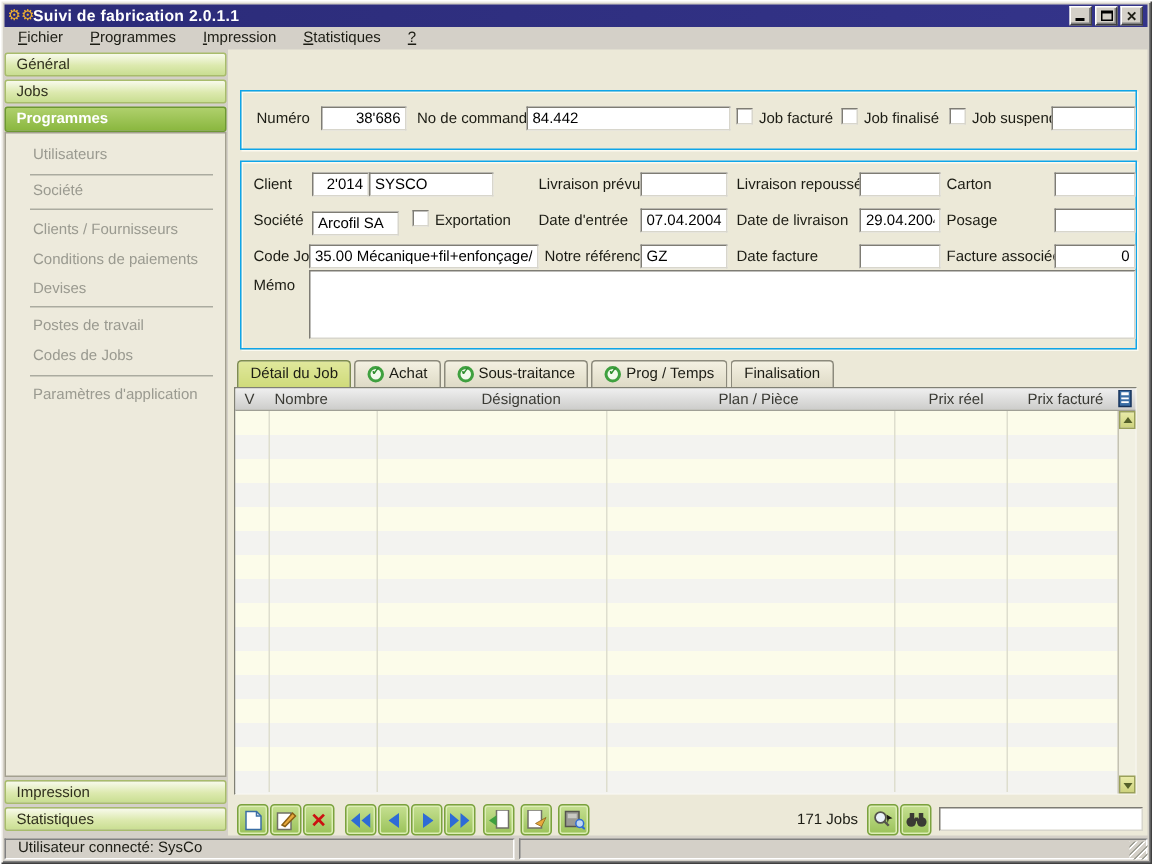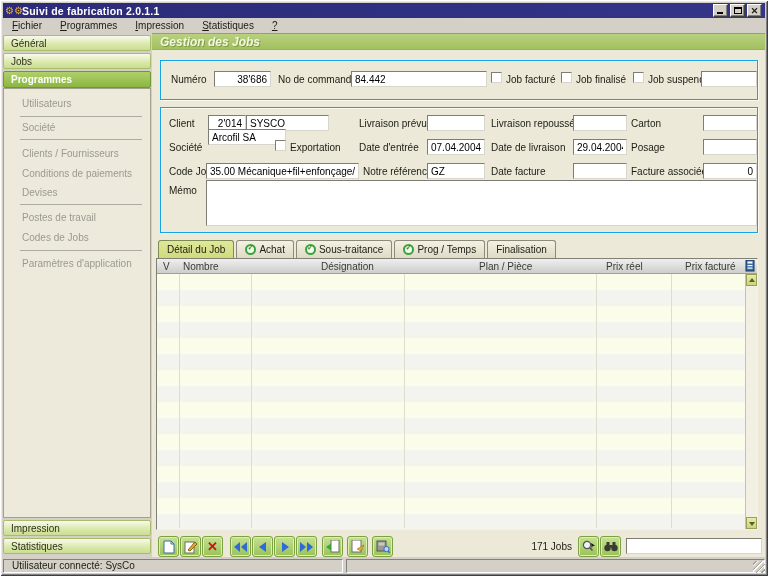--- a/index.html
+++ b/index.html
@@ -134,21 +134,20 @@
     <span class="side-item" style="top:122px;">Postes de travail</span>
     <span class="side-item" style="top:142px;">Codes de Jobs</span>
     <span class="side-sep" style="top:161px;"></span>
     <span class="side-item" style="top:168px;">Paramètres d'application</span>
   </div>
 
   <div class="abs side-head" style="top:520px;">Impression</div>
   <div class="abs side-head" style="top:538px;">Statistiques</div>
 
   <div class="abs main">
-    <div class="page-head">Gestion des Jobs</div>
 
     <div class="groupbox" style="left:8px; top:27px; width:598px; height:40px;">
       <span class="lbl" style="left:10px; top:12px;">Numéro</span>
       <input class="field right" style="left: 53px; top: 10px; width: 57px;" readonly="" value="38'686">
       <span class="lbl" style="left:117px; top:12px;">No de commande</span>
       <input class="field" style="left: 190px; top: 10px; width: 136px;" readonly="" value="84.442">
       <span class="cb" style="left:330px; top:11px;"></span>
       <span class="lbl" style="left:345px; top:12px;">Job facturé</span>
       <span class="cb" style="left:400px; top:11px;"></span>
       <span class="lbl" style="left:415px; top:12px;">Job finalisé</span>
@@ -163,21 +162,21 @@
       <input class="field right" style="left: 47px; top: 7px; width: 38px;" readonly="" value="2'014">
       <input class="field" style="left: 85px; top: 7px; width: 83px;" readonly="" value="SYSCO">
       <span class="lbl" style="left:198px; top:9px;">Livraison prévue</span>
       <input class="field right" style="left: 266px; top: 7px; width: 58px;" readonly="" value="">
       <span class="lbl" style="left:330px; top:9px;">Livraison repoussée</span>
       <input class="field right" style="left: 412px; top: 7px; width: 54px;" readonly="" value="">
       <span class="lbl" style="left:470px; top:9px;">Carton</span>
       <input class="field" style="left: 542px; top: 7px; width: 54px;" readonly="" value="">
 
       <span class="lbl" style="left:8px; top:33px;">Société</span>
-      <input class="field" style="left: 47px; top: 21px; width: 78px;" readonly="" value="Arcofil SA">
+      <input class="field" style="left: 47px; top: 33px; width: 58px;" readonly="" value="Arcofil SA">
       <span class="cb" style="left:114px; top:32px;"></span>
       <span class="lbl" style="left:129px; top:33px;">Exportation</span>
       <span class="lbl" style="left:198px; top:33px;">Date d'entrée</span>
       <input class="field right" style="left: 266px; top: 31px; width: 58px;" readonly="" value="07.04.2004">
       <span class="lbl" style="left:330px; top:33px;">Date de livraison</span>
       <input class="field right" style="left: 412px; top: 31px; width: 54px;" readonly="" value="29.04.2004">
       <span class="lbl" style="left:470px; top:33px;">Posage</span>
       <input class="field" style="left: 542px; top: 31px; width: 54px;" readonly="" value="">
 
       <span class="lbl" style="left:8px; top:57px;">Code Job</span>
@@ -213,21 +212,21 @@
         <span>Finalisation</span>
       </div>
     </div>
 
     <div class="table">
       <div class="thead">
         <span class="th" style="left:6px;">V</span>
         <span class="th" style="left:26px;">Nombre</span>
         <span class="th" style="left:164px;">Désignation</span>
         <span class="th" style="left:322px;">Plan / Pièce</span>
-        <span class="th" style="left:449px;text-align:center;">Prix réel</span>
+        <span class="th" style="left:462px;text-align:center;">Prix réel</span>
         <span class="th" style="left:528px;">Prix facturé</span>
         <span class="th" style="left:588px; top:1px;">
           <svg width="11" height="12" viewBox="0 0 11 12">
               <rect x="1" y="0" width="8" height="11" fill="#3A6EA5" stroke="#16325A"></rect>
               <rect x="2.5" y="1.5" width="5" height="2" fill="#fff"></rect>
               <rect x="2.5" y="5" width="5" height="1.2" fill="#fff"></rect>
               <rect x="2.5" y="7.5" width="5" height="1.2" fill="#fff"></rect>
             </svg>
         </span>
       </div>

